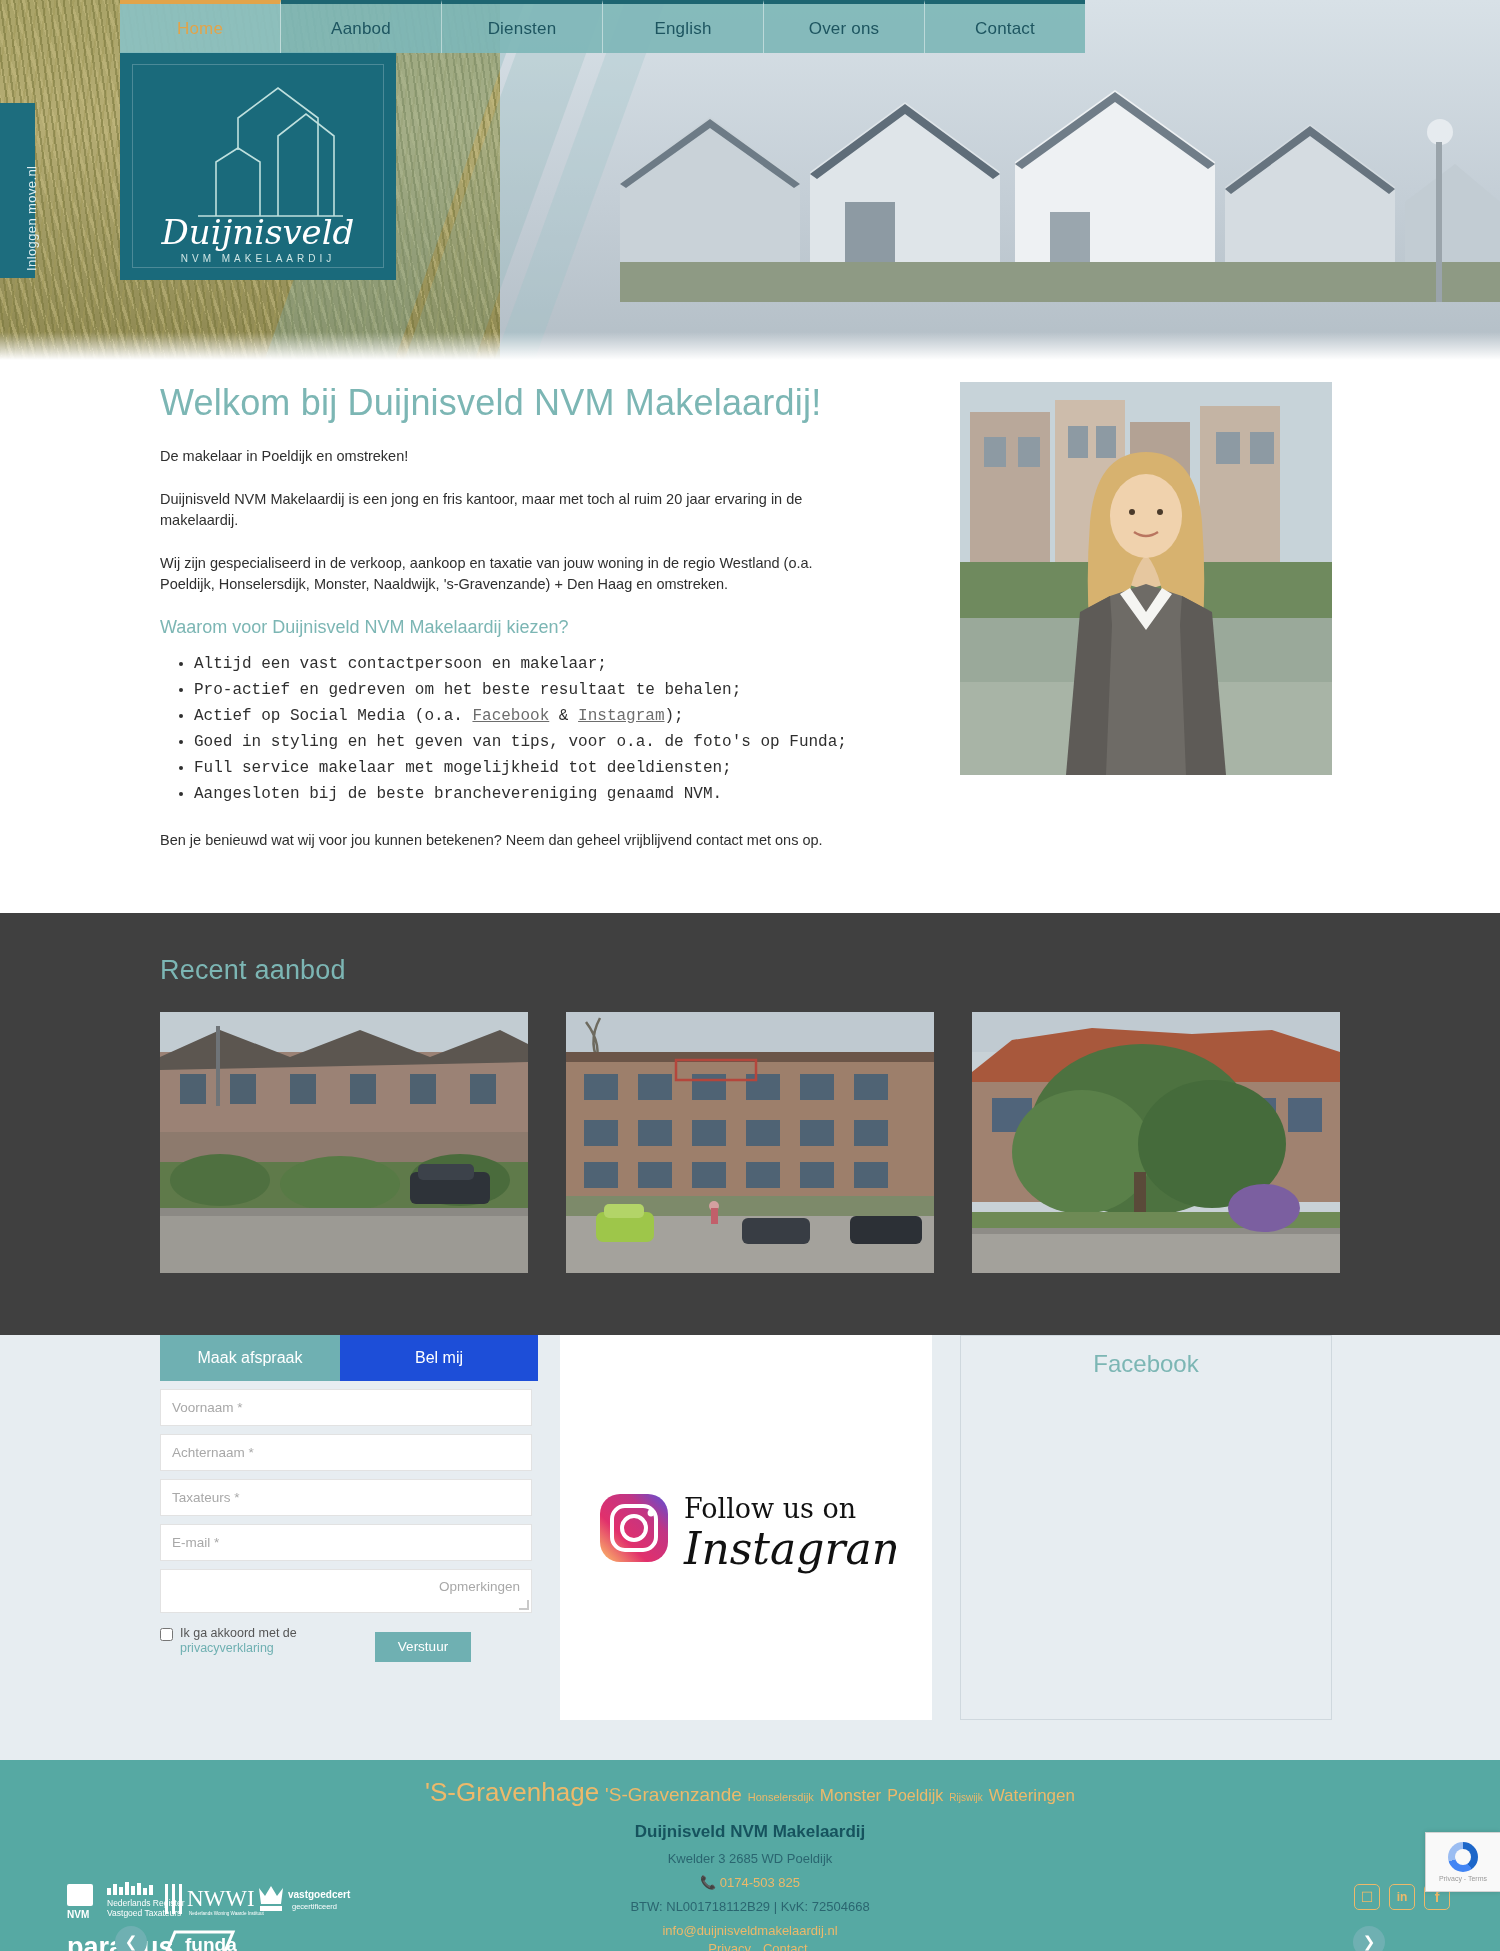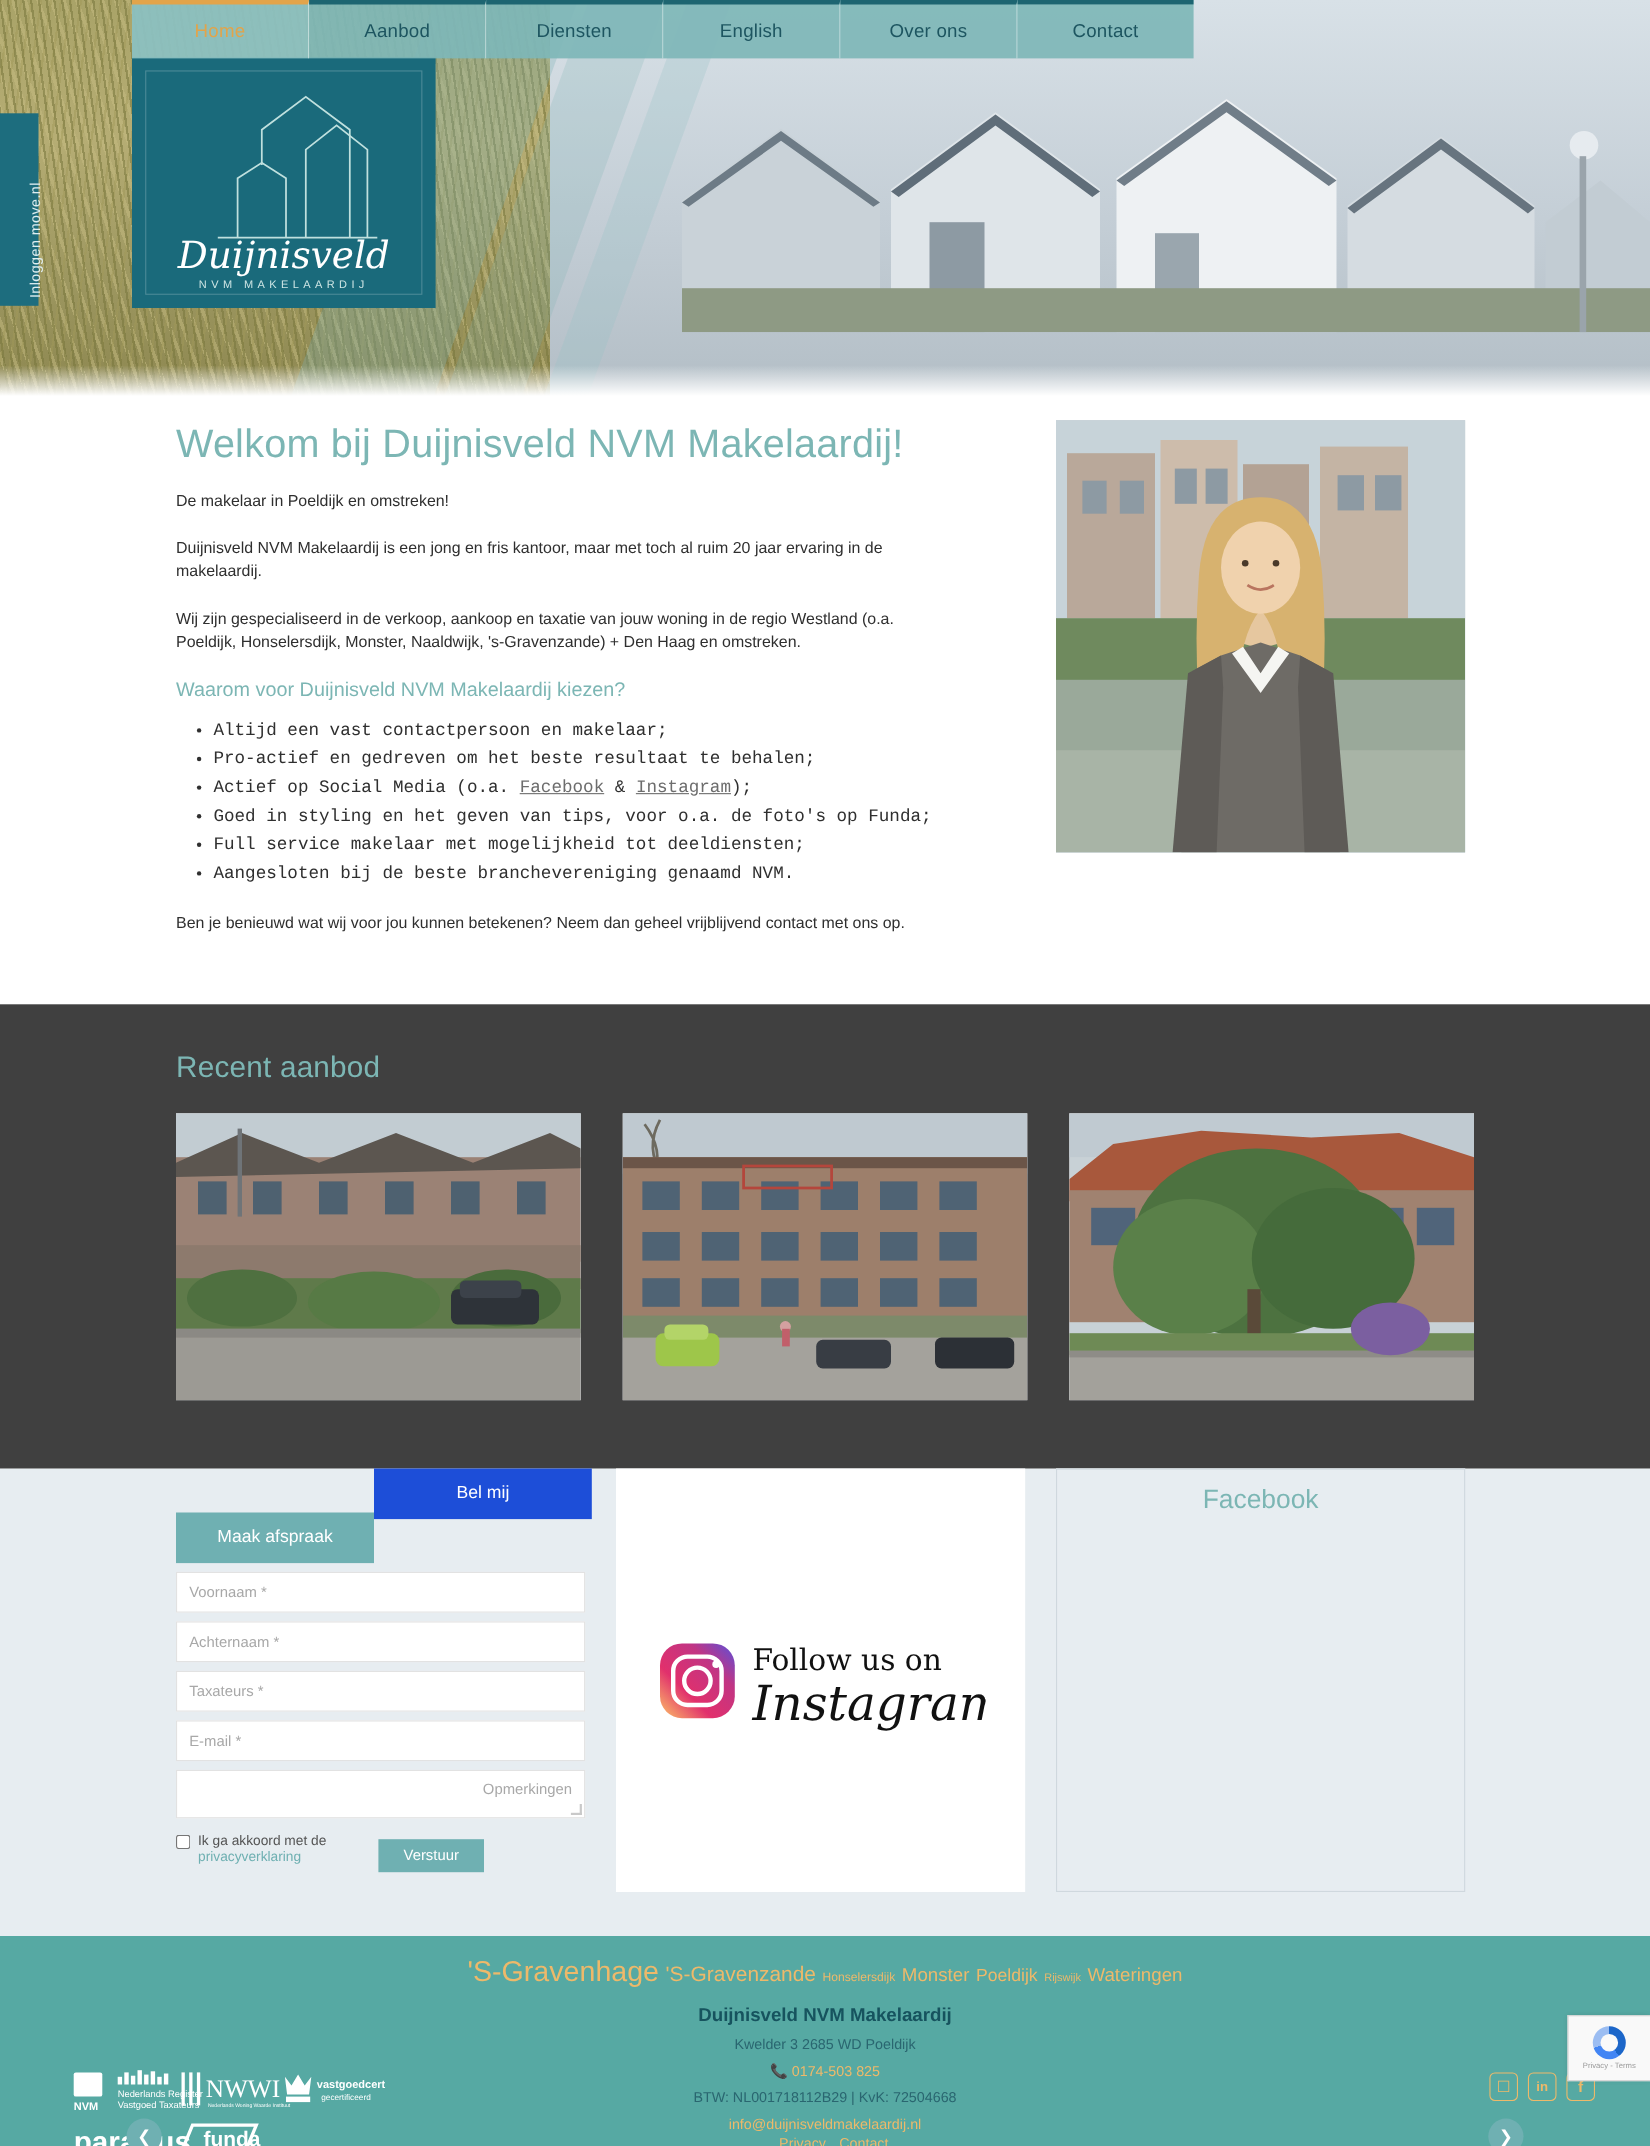--- a/index.html
+++ b/index.html
@@ -151,38 +151,38 @@
 
   
   .bottom { width:1500px; background:#e7edf1; padding:0 0 40px 0; }
   .bottom-grid { display:flex; gap:28px; }
   .col-form { width:372px; }
   .tabs { display:flex; }
   .tab {
     flex:0 0 auto; height:46px; display:flex; align-items:center; justify-content:center;
     font-size:16px; cursor:pointer;
   }
-  .tab.t1 { width:180px; background:#6fb0b2; color:#ffffff;margin-top:40px; }
+  .tab.t1 { width:180px; background:#6fb0b2; color:#ffffff; }
   .tab.t2 { width:198px; background:#1d4ed8; color:#ffffff; }
   .field {
     width:372px; height:37px; background:#fff; border:1px solid #e2e2e2;
     margin-top:8px; display:flex; align-items:center; padding:0 11px;
     font-size:13.5px; color:#a8a8a8;
   }
   .field.area { height:44px; align-items:flex-start; padding-top:9px; position:relative;justify-content:flex-end; }
   .field.area:after{
     content:""; position:absolute; right:2px; bottom:2px; width:8px; height:8px;
     border-right:2px solid #c9c9c9; border-bottom:2px solid #c9c9c9;
   }
   .consent { display:flex; align-items:flex-start; margin-top:13px; position:relative; }
   .consent input { margin:2px 7px 0 0; }
   .consent .txt { font-size:12.5px; color:#555; line-height:1.25; }
   .consent .txt a { color:#6fb0b2; text-decoration:none; }
   .send-btn {
-    position:absolute; left:184px; top:6px; width:96px; height:30px;
+    position:absolute; left:215px; top:6px; width:96px; height:30px;
     background:#6fb0b2; color:#fff; border:none; font-size:13.5px; cursor:pointer;
   }
   .col-insta {
     width:372px; height:385px; background:#ffffff;
     display:flex; align-items:center; justify-content:center; cursor:pointer;
   }
   .col-fb {
     width:372px; height:385px; background:#e7edf1; border:1px solid #cfd8de;
     padding-top:14px; text-align:center;
   }

